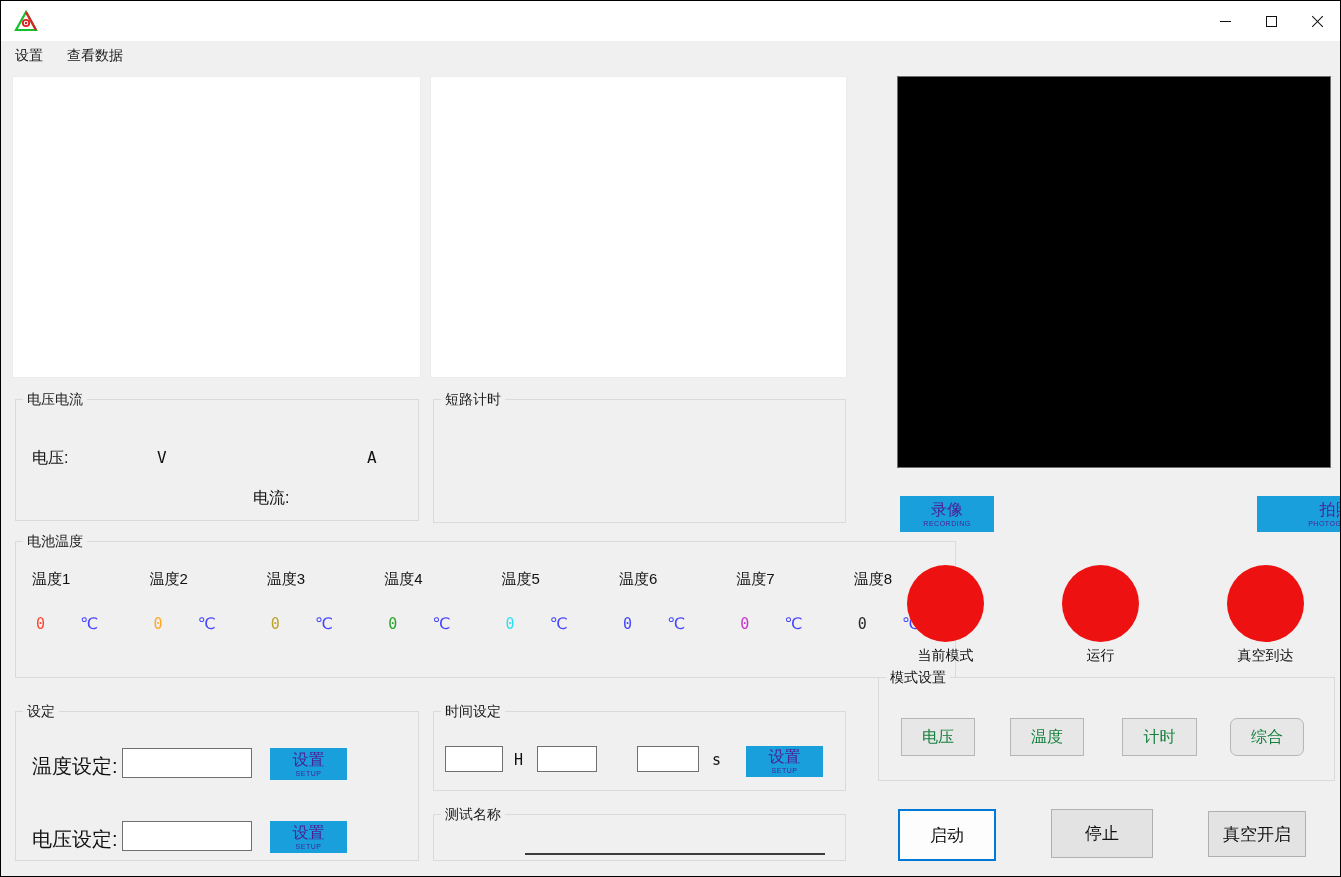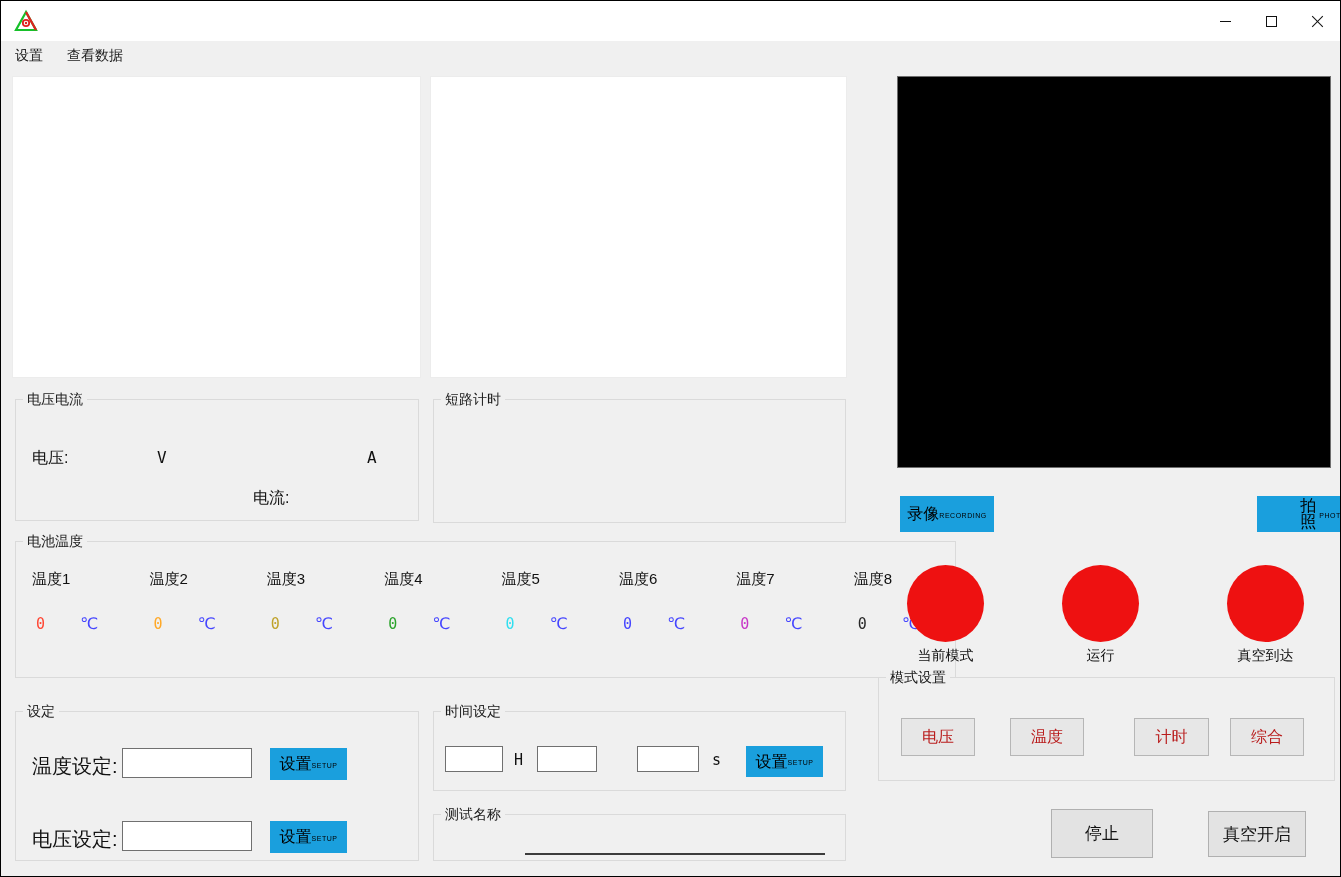--- a/index.html
+++ b/index.html
@@ -56,22 +56,22 @@
   .temp-value-row { display:flex; margin-top:20px; margin-left:20px; align-items:center; }
   .temp-value { font-size:15px; font-family:"DejaVu Sans Mono",monospace; width:30px; }
   .temp-unit  { font-size:16px; margin-left:14px; }
   
   .set-row { position:absolute; left:0; width:100%; height:32px; }
   .set-row1 { top:36px; } .set-row2 { top:109px; }
   .set-label { position:absolute; left:16px; top:5px; font-size:20px; color:#111; }
   .text-input { position:absolute; background:#fff; border:1px solid #707070; }
   .set-input { left:106px; top:0; width:130px; height:30px; }
   .blue-btn {
-    position:absolute; border:none; color:#000000; cursor:pointer; text-align:center;
-    display:flex; flex-direction:row; align-items:center; justify-content:center;
+    position:absolute; border:none; color:#4c1d95; cursor:pointer; text-align:center;
+    display:flex; flex-direction:column; align-items:center; justify-content:center;
     line-height:1; font-family:inherit;
   }
   .bb-main { font-size:16px; } .bb-sub { font-size:7px; margin-top:2px; letter-spacing:0.5px; }
   .set-btn { left:254px; top:0; width:77px; height:32px; }
   
   .time-input1 { left:11px;  top:34px; width:58px; height:26px; }
   .time-input2 { left:103px; top:34px; width:60px; height:26px; }
   .time-input3 { left:203px; top:34px; width:62px; height:26px; }
   .time-unit { position:absolute; top:39px; font-size:15px; font-family:"DejaVu Sans Mono",monospace; color:#111; }
   .tu-h { left:80px; } .tu-min { left:173px;margin-left:32px; } .tu-s { left:278px; }
@@ -85,23 +85,23 @@
   .indicator { position:absolute; width:77px; height:77px; border-radius:50%; }
   .ind-1 { left:906px;  top:564px; }
   .ind-2 { left:1061px; top:564px; }
   .ind-3 { left:1226px; top:564px; }
   .ind-label { position:absolute; top:646px; font-size:14px; color:#111; text-align:center; }
   .il-1 { left:888px;  width:113px; }
   .il-2 { left:1061px; width:77px;  }
   .il-3 { left:1208px; width:113px; }
   .mode-btn {
     position:absolute; top:40px; width:74px; height:38px; background:#e7e7e7;
-    border:1px solid #b6b6b6; font-size:16px; color:#b91c1c; cursor:pointer; font-family:inherit;
-  }
-  .mb-0 { left:22px; } .mb-1 { left:131px; } .mb-2 { left:255px; width:75px; } .mb-3 { left:351px; }
+    border:1px solid #b6b6b6; font-size:16px; color:#15803d; cursor:pointer; font-family:inherit;
+  }
+  .mb-0 { left:22px; } .mb-1 { left:131px; } .mb-2 { left:243px; width:75px; } .mb-3 { left:351px;border-radius:7px; }
   .action-btn { position:absolute; font-size:17px; color:#111; cursor:pointer; font-family:inherit; }
   .start-btn  { left:897px;  top:808px; width:98px;  height:52px; background:#fdfdfd; border:2px solid #0078d7; }
   .stop-btn   { left:1050px; top:808px; width:102px; height:49px; background:#e3e3e3; border:1px solid #b0b0b0; }
   .vacuum-btn { left:1207px; top:810px; width:98px;  height:46px; background:#e3e3e3; border:1px solid #b0b0b0; }
 </style>
 </head>
 <body>
 
 <div class="window">
 
@@ -266,16 +266,17 @@
   <div class="ind-label il-3">真空到达</div>
 
   <div class="groupbox gb-mode">
     <span class="gb-title">模式设置</span>
     <button class="mode-btn mb-0">电压</button>
     <button class="mode-btn mb-1">温度</button>
     <button class="mode-btn mb-2">计时</button>
     <button class="mode-btn mb-3">综合</button>
   </div>
 
+  <button class="action-btn start-btn">启动</button>
   <button class="action-btn stop-btn">停止</button>
   <button class="action-btn vacuum-btn">真空开启</button>
 
 </div>
 
 </body></html>

